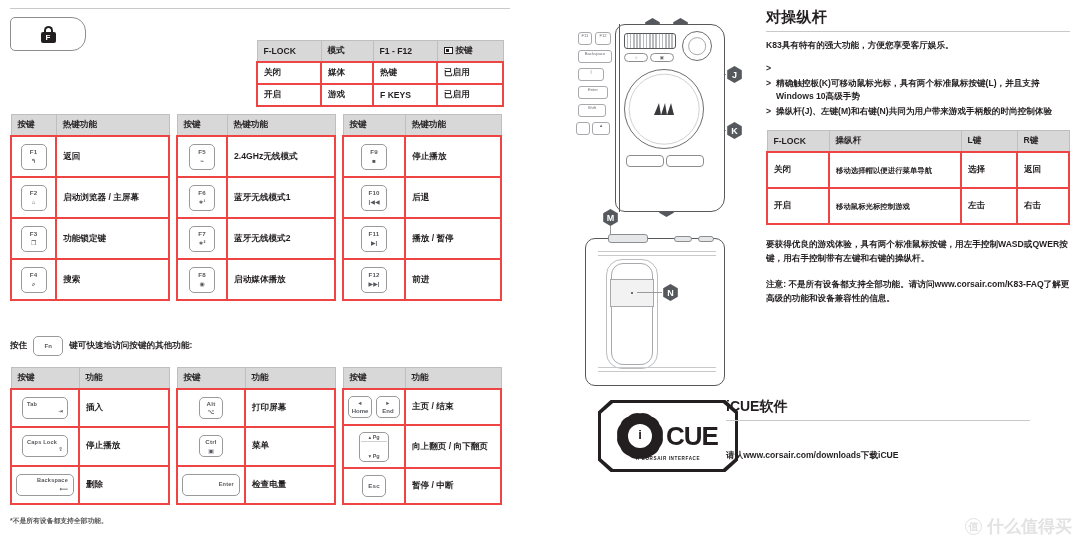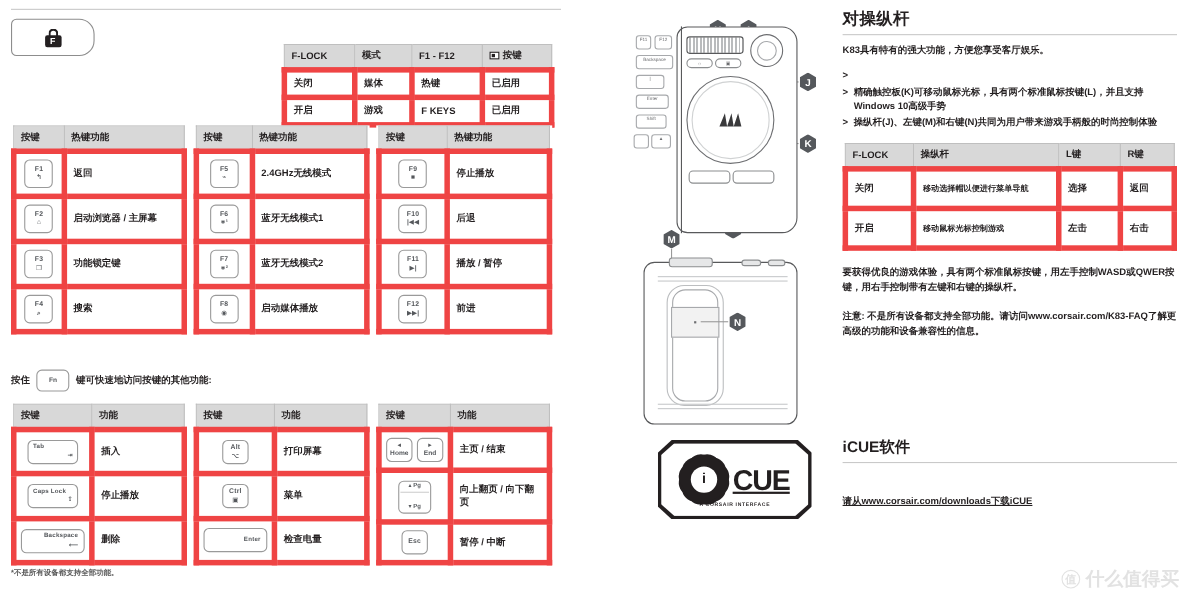--- a/index.html
+++ b/index.html
@@ -48,21 +48,21 @@
   .flock-desc { font-size: 8.4px; line-height: 13px; width: 150px; padding-top: 1px; font-weight: bold; }
 
   
   table.t { border-collapse: collapse; background: #fff; }
   table.t th {
     background: #d8d8d8; border: 1px solid #bfbfbf;
     font-size: 8.6px; font-weight: bold; text-align: left;
     padding: 4px 6px; color: #231f20; white-space: nowrap;
   }
   table.t td {
-    border: 5px solid #ef4444; font-size: 8.6px;
+    border: 2px solid #ef4444; font-size: 8.6px;
     padding: 4px 6px; color: #231f20; font-weight: bold; vertical-align: middle;
   }
 
   .flock-table { position: absolute; left: 256px; top: 40px; width: 248px; }
   .flock-table th, .flock-table td { font-size: 8.4px; padding: 3.5px 6px; }
   .flock-table col.c1 { width: 64px; }
   .flock-table col.c2 { width: 52px; }
   .flock-table col.c3 { width: 64px; }
 
   .kbicon {
@@ -246,26 +246,26 @@
   .icue-mark .petal.p2 { transform: rotate(30deg); }
   .icue-mark .petal.p3 { transform: rotate(60deg); }
   .icue-mark .core {
     position: absolute; left: 10px; top: 10px; width: 24px; height: 24px;
     background: #fff; border-radius: 50%;
   }
   .icue-mark .i {
     position: absolute; left: 50%; top: 14px; transform: translateX(-50%);
     font-size: 13px; font-weight: bold; color: #231f20; line-height: 1;
   }
-  .icue-word { font-size: 26px; font-weight: bold; letter-spacing: -1px; color: #231f20; line-height: 1; text-decoration: underline; }
+  .icue-word { font-size: 26px; font-weight: bold; letter-spacing: -1px; color: #231f20; line-height: 1; }
   .icue-sub {
     position: absolute; left: 50%; transform: translateX(-50%); bottom: 8px;
     font-size: 4.6px; letter-spacing: .6px; font-weight: bold; color: #231f20; white-space: nowrap;
   }
-  .icue-text { position: absolute; left: 766px; top: 398px; width: 304px; }
+  .icue-text { position: absolute; left: 726px; top: 398px; width: 304px; }
   .icue-title { font-size: 14px; font-weight: bold; padding-bottom: 4px; }
 
   .watermark {
     position: absolute; right: 8px; bottom: 4px;
     display: flex; align-items: center; gap: 5px;
     color: #e2e2e2; font-size: 17px; font-weight: bold;
     font-family: "Liberation Sans", sans-serif; user-select: none;
   }
   .watermark .circ {
     width: 17px; height: 17px; border: 1.4px solid #e2e2e2; border-radius: 50%;
@@ -704,21 +704,21 @@
           <span class="i">i</span>
       </span>
       <span class="icue-word">CUE</span>
       <span class="icue-sub">A CORSAIR INTERFACE</span>
     </div>
   </div>
 
   <div class="icue-text">
     <div class="icue-title">iCUE软件</div>
     <div class="sec-rule"></div>
-    <div class="body-text" style="margin-top:28px;text-decoration:underline;">请从www.corsair.com/downloads下载iCUE</div>
+    <div class="body-text" style="margin-top:28px;">请从www.corsair.com/downloads下载iCUE</div>
   </div>
 
   <div class="watermark">
     <span class="circ">值</span>
     <span>什么值得买</span>
   </div>
 
 </div>
 
 </body></html>

